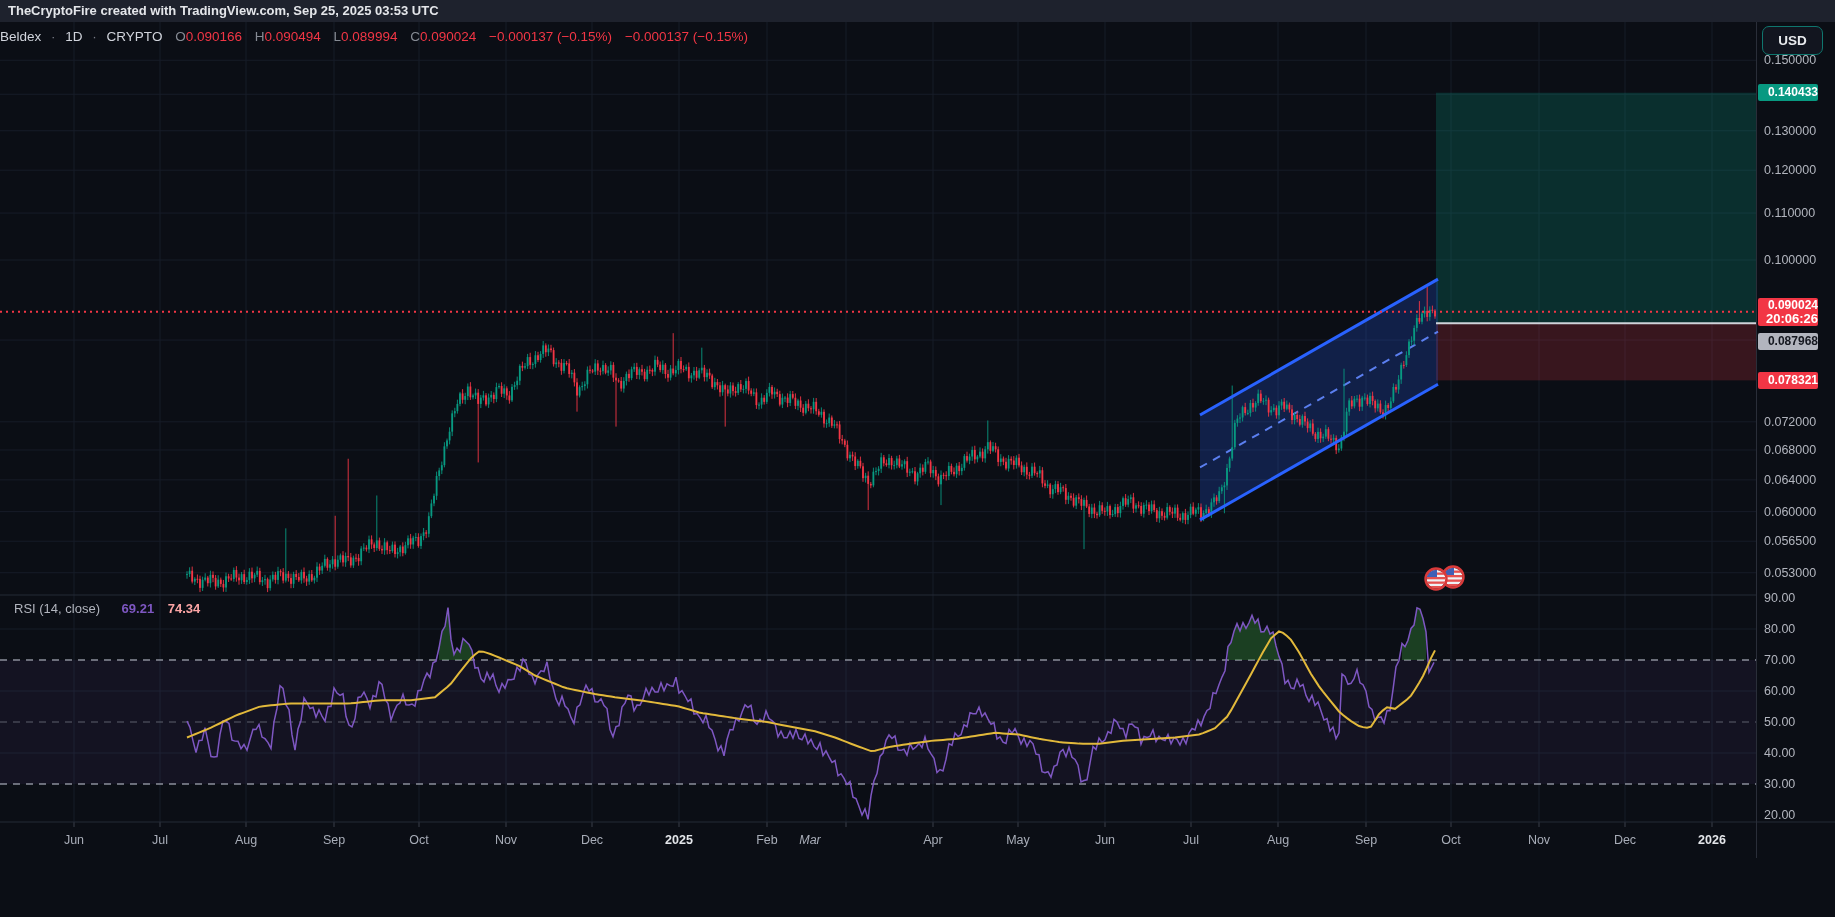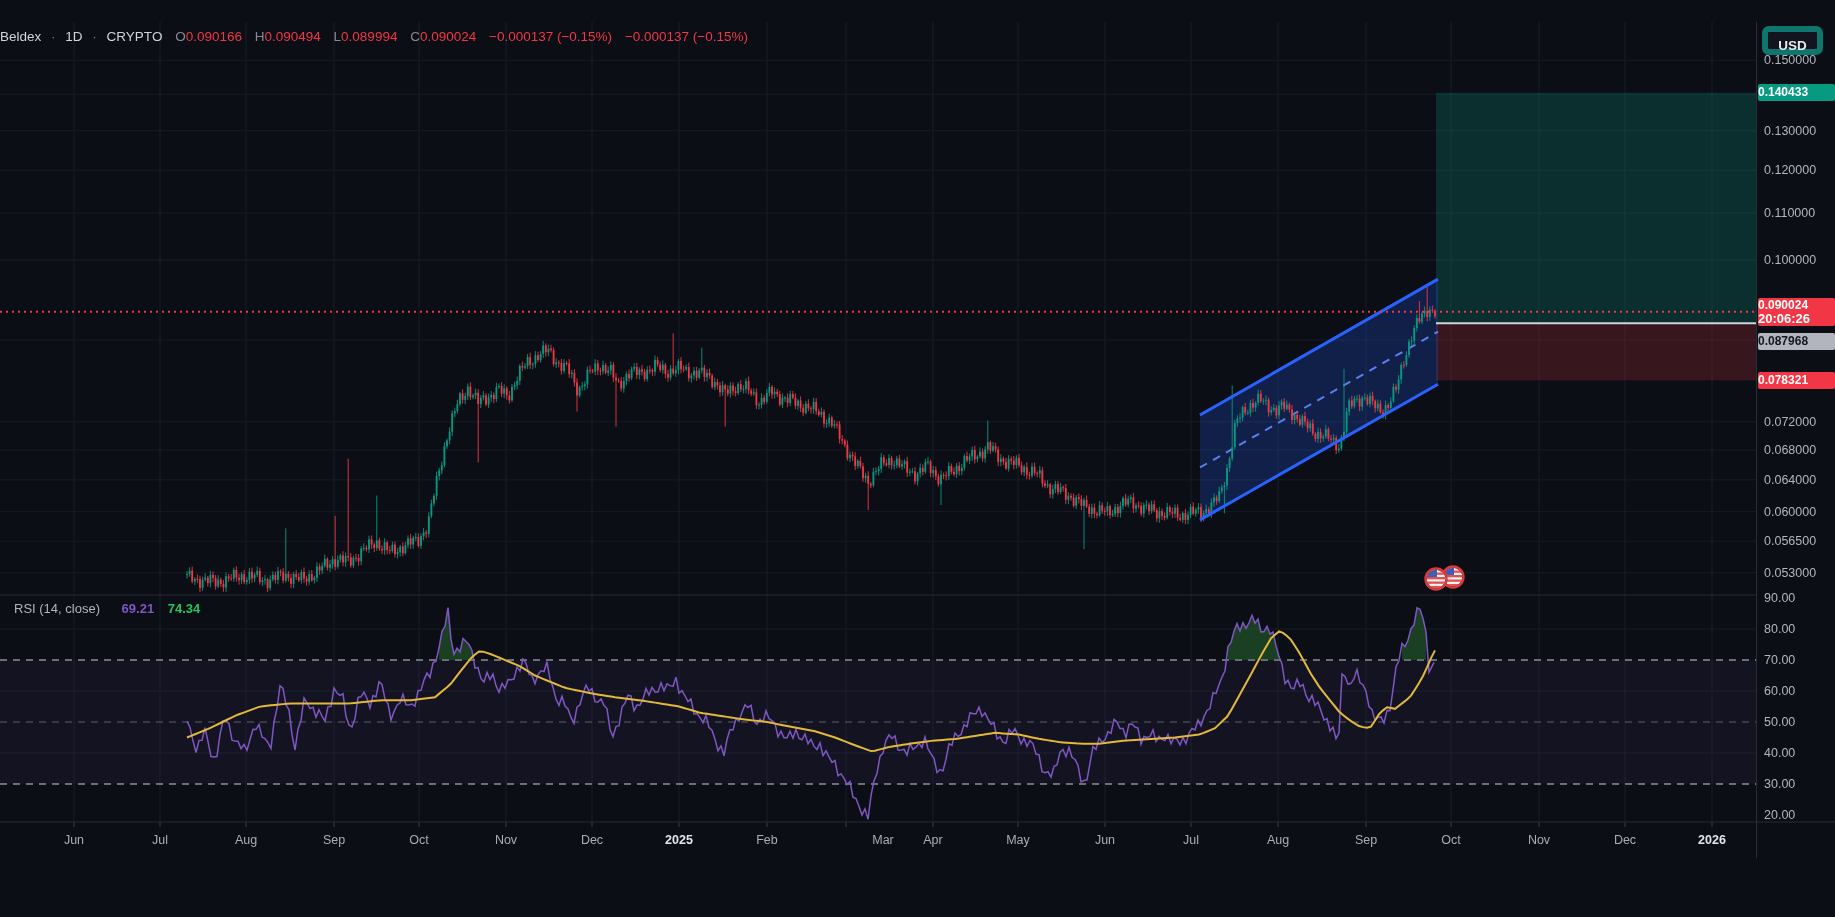--- a/index.html
+++ b/index.html
@@ -9,45 +9,48 @@
   .topbar{position:absolute;left:0;top:0;width:100%;height:22px;background:#1e222d;
           color:#e4e6ea;font-size:13px;line-height:22px;padding-left:8px;font-weight:600;}
   svg.plot{position:absolute;left:0;top:0;z-index:0;}
   .symbol-row{position:absolute;left:0;top:29px;z-index:3;font-size:13.5px;color:#d1d4dc;white-space:nowrap;}
   .symbol-row .sep{color:#787b86;margin:0 6px;}
   .symbol-row .lab{color:#868b94;margin-left:9px;}
   .symbol-row .val{color:#f23645;}
   .symbol-row .chg{color:#f23645;margin-left:9px;}
   .rsi-row{position:absolute;left:14px;top:601px;z-index:3;font-size:13px;color:#b2b5be;white-space:nowrap;}
   .rsi-row .rsi-val{color:#7e57c2;margin-left:18px;font-weight:600;}
-  .rsi-row .rsi-ma{color:#22c55e;margin-left:10px;font-weight:700;text-align:right;}
+  .rsi-row .rsi-ma{color:#fca5a5;margin-left:10px;font-weight:700;text-align:right;}
   .price-axis{position:absolute;left:1757px;top:0;width:78px;height:860px;z-index:2;}
   .ptick{position:absolute;left:7px;transform:translateY(-50%);font-size:12.5px;color:#b2b5be;z-index:1;white-space:nowrap;}
-  .tag{position:absolute;left:1px;width:77px;text-align:left;font-size:12px;font-weight:700;
+  .tag{position:absolute;left:1px;width:60px;text-align:right;font-size:12px;font-weight:700;
        border-radius:2px;z-index:3;line-height:17px;height:17px;}
   .tag.two{height:28px;line-height:13px;padding-top:1px;}
   .tag .cd{font-size:13px;font-weight:600;}
   .usd-btn{position:absolute;left:1762px;top:26px;width:61px;height:29px;z-index:4;
-           border:6px solid #0f766e;border-radius:7px;background:#12151f;color:#e8eaed;
+           border:1px solid #0f766e;border-radius:7px;background:#12151f;color:#e8eaed;
            font-size:13.5px;font-weight:600;text-align:center;line-height:27px;cursor:pointer;}
   .time-axis{position:absolute;left:0;top:822px;width:1756px;height:38px;z-index:2;}
   .mtick{position:absolute;top:11px;width:70px;margin-left:-35px;text-align:center;
          font-size:12.5px;color:#a8adb8;}
   .mtick.year{color:#e3e5e9;font-weight:600;text-align:center;}
   .footer{position:absolute;left:0;top:860px;width:100%;height:57px;background:#1b202b;
           border-top:1px solid #2a2e39;z-index:3;}
   .footer .strip{position:absolute;left:0;bottom:0;width:100%;height:6px;background:#0d1016;}
   .brand{position:absolute;left:52px;top:13px;color:#d8dadf;font-size:25px;font-weight:700;letter-spacing:0.2px;}
   .logo-mark{position:absolute;left:12px;top:11px;}
 </style>
 </head>
 <body>
 
 <div class="stage">
 
+  <div class="topbar">
+    <span>TheCryptoFire created with TradingView.com, Sep 25, 2025 03:53 UTC</span>
+  </div>
 
   <svg class="plot" id="plot" width="1835" height="917">
       <defs>
         <clipPath id="mainClip">
           <rect x="0" y="24" width="1756" height="569"></rect>
         </clipPath>
         <clipPath id="flagClip0">
           <circle cx="1453" cy="577" r="9.3"></circle>
         </clipPath>
         <clipPath id="flagClip1">
@@ -1174,21 +1177,21 @@
   <div class="time-axis" id="time-axis">
       <div class="mtick" style="left: 74px;">Jun</div>
       <div class="mtick" style="left: 160px;">Jul</div>
       <div class="mtick" style="left: 246px;">Aug</div>
       <div class="mtick" style="left: 334px;">Sep</div>
       <div class="mtick" style="left: 419px;">Oct</div>
       <div class="mtick" style="left: 506px;">Nov</div>
       <div class="mtick" style="left: 592px;">Dec</div>
       <div class="mtick year" style="left: 679px;">2025</div>
       <div class="mtick" style="left: 767px;">Feb</div>
-      <div class="mtick" style="left: 883px;">Mar</div>
+      <div class="mtick" style="left: 810px; font-style: italic;">Mar</div>
       <div class="mtick" style="left: 933px;">Apr</div>
       <div class="mtick" style="left: 1018px;">May</div>
       <div class="mtick" style="left: 1105px;">Jun</div>
       <div class="mtick" style="left: 1191px;">Jul</div>
       <div class="mtick" style="left: 1278px;">Aug</div>
       <div class="mtick" style="left: 1366px;">Sep</div>
       <div class="mtick" style="left: 1451px;">Oct</div>
       <div class="mtick" style="left: 1539px;">Nov</div>
       <div class="mtick" style="left: 1625px;">Dec</div>
       <div class="mtick year" style="left: 1712px;">2026</div>

